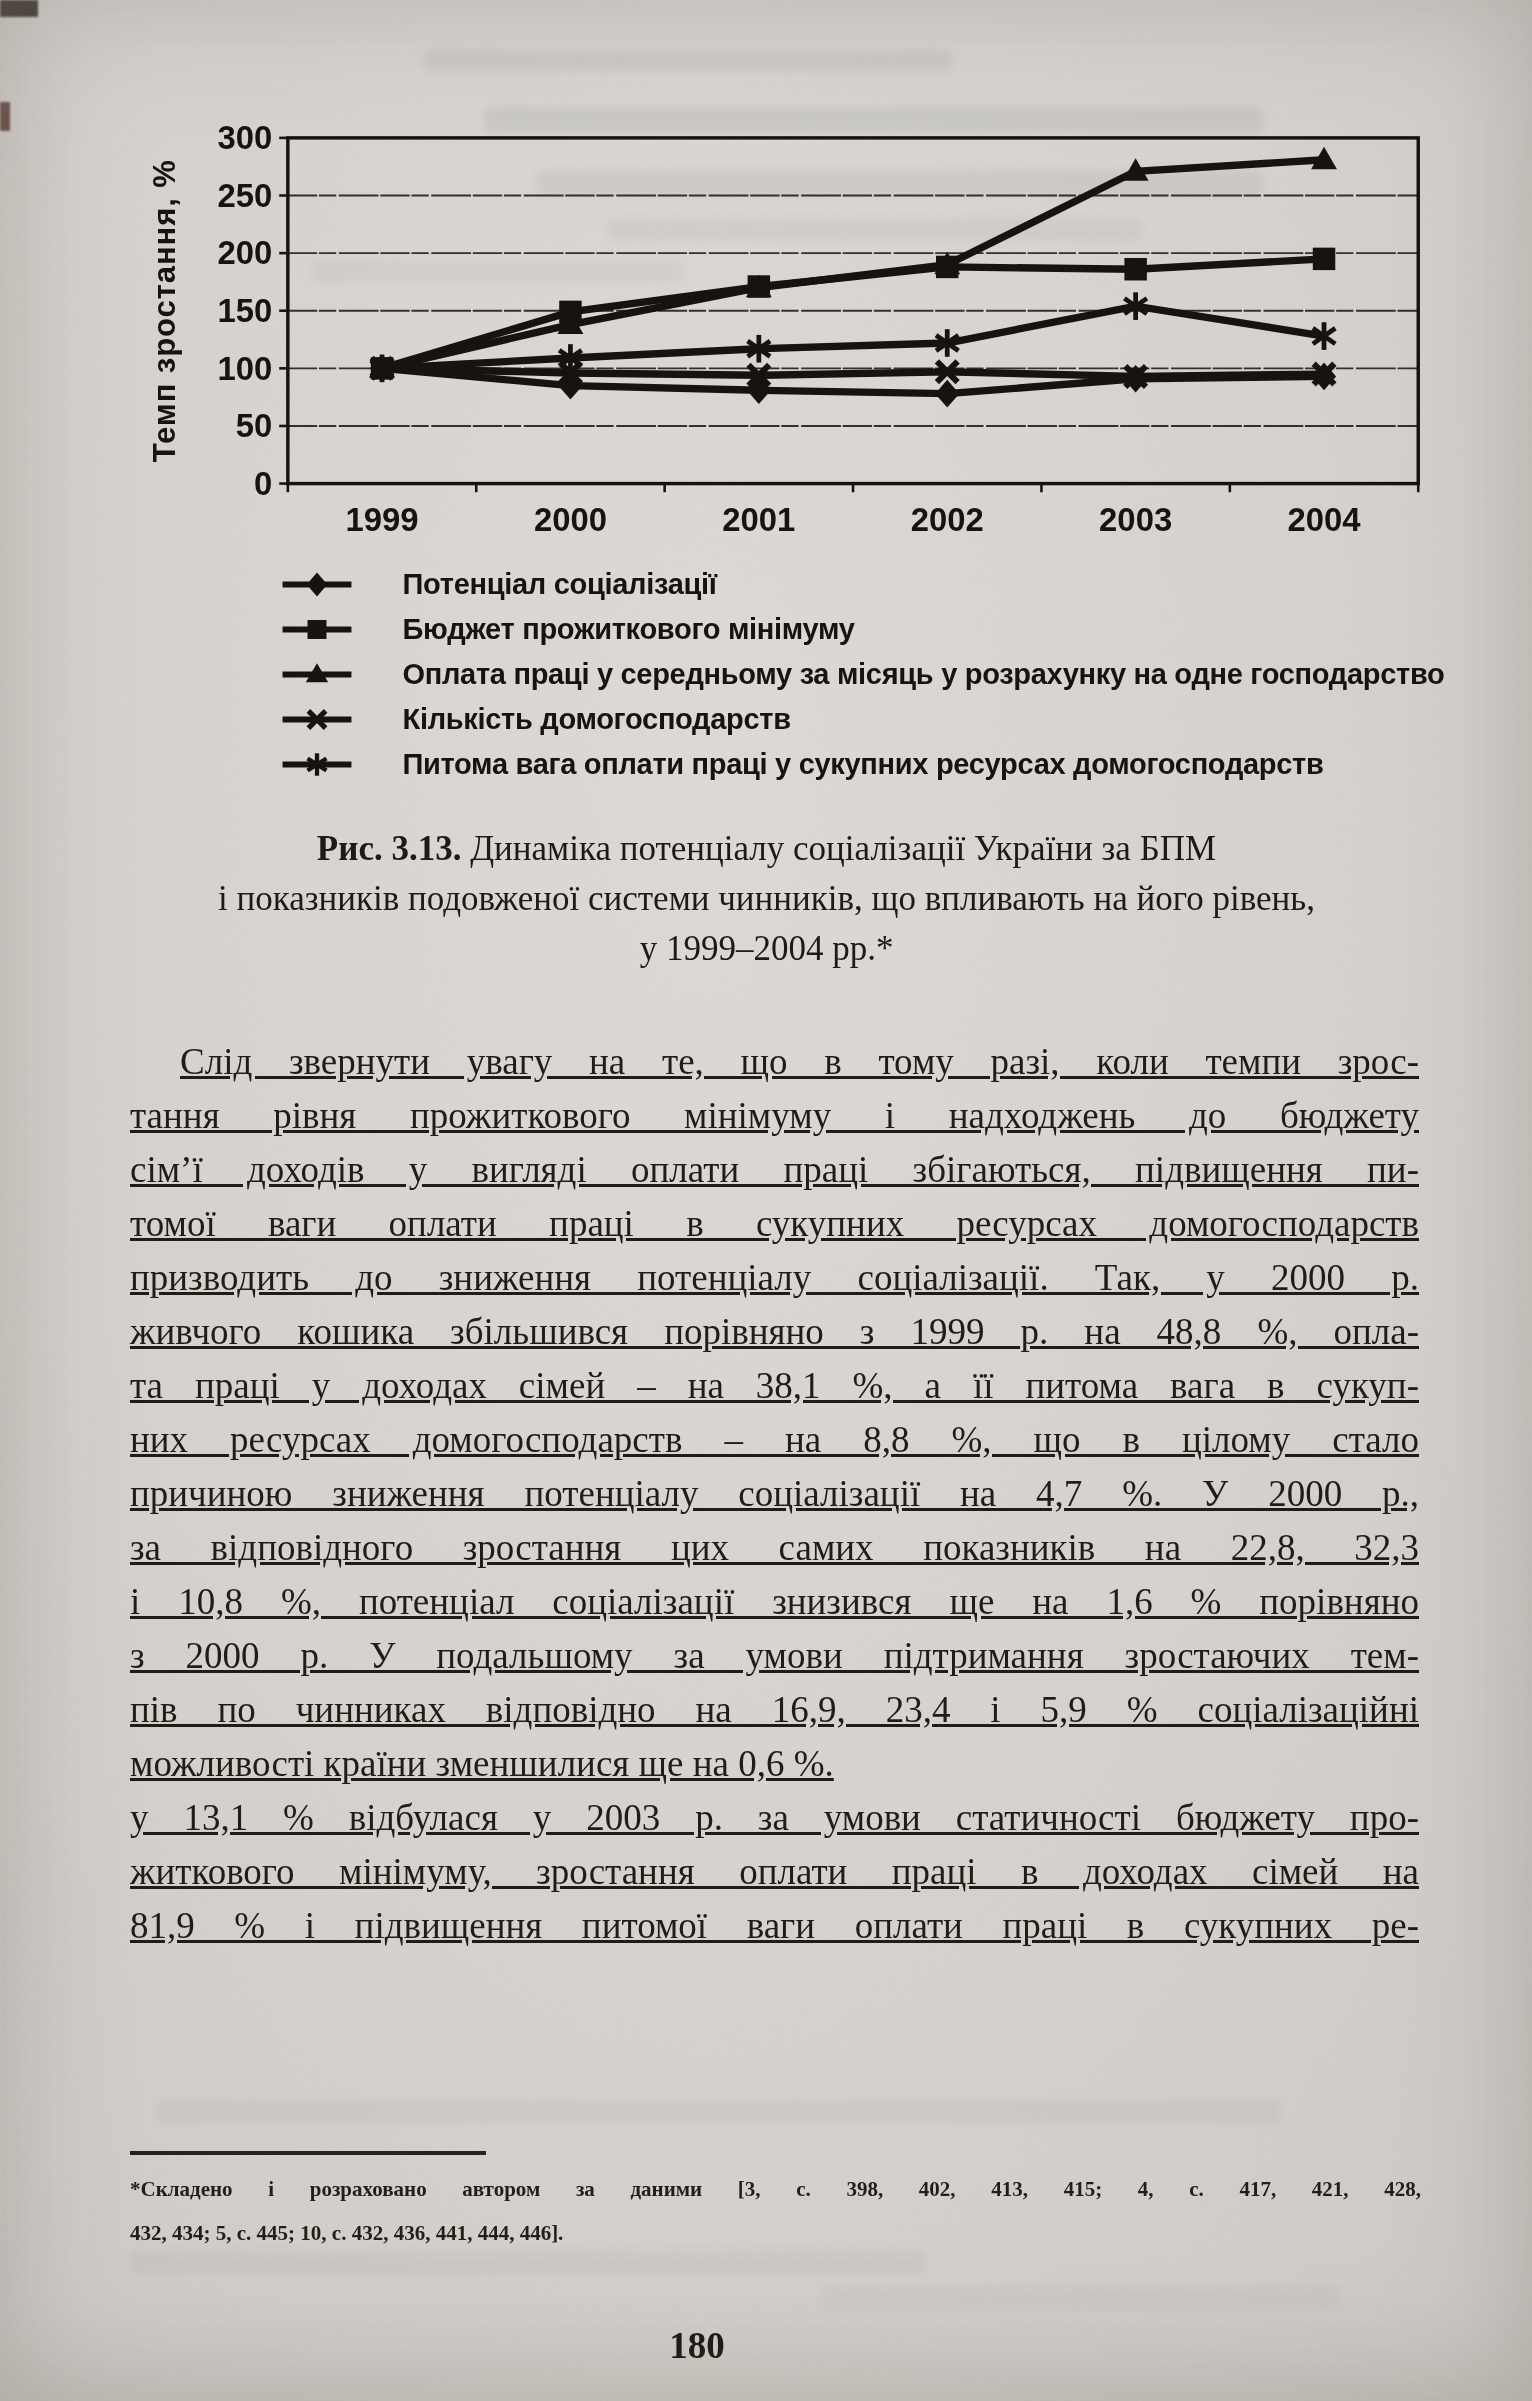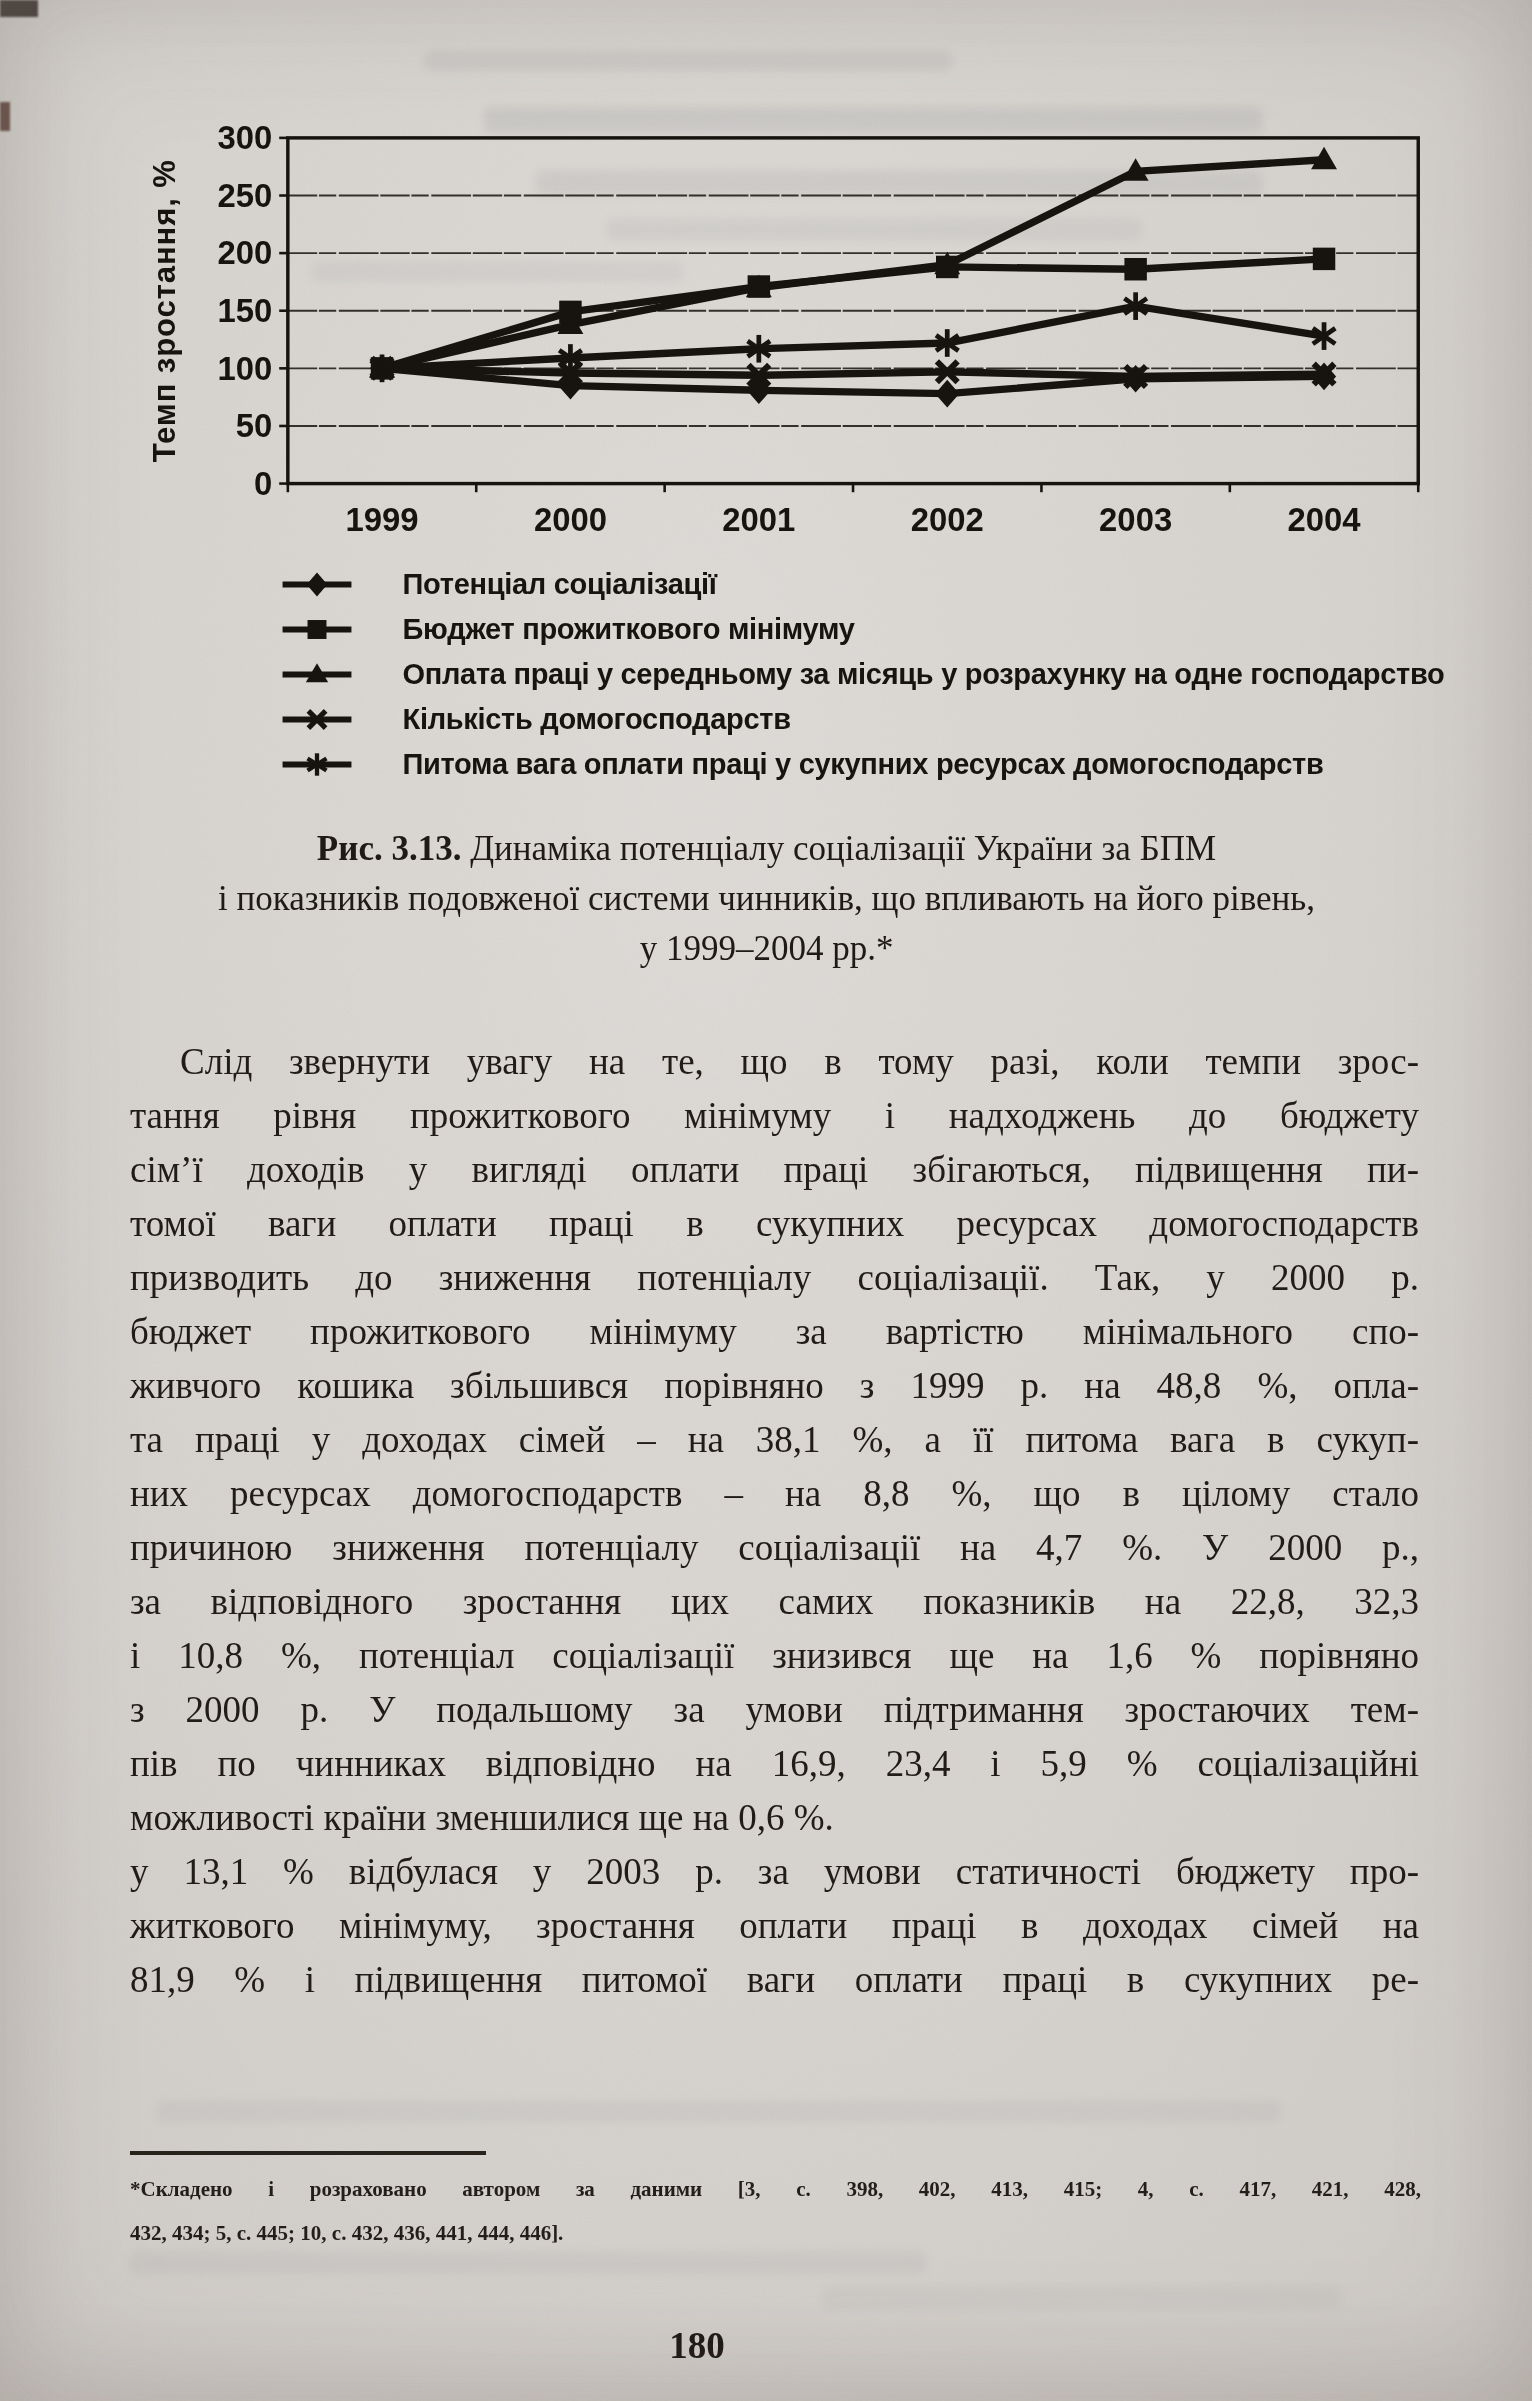--- a/index.html
+++ b/index.html
@@ -34,21 +34,21 @@
     margin-left:3.5px;white-space:nowrap;
   }
 
   
   .caption{position:absolute;left:121px;top:824px;width:1291px;text-align:center;
     font-size:35px;line-height:50px;color:#1f1a15;}
   .caption .fig-label{font-weight:bold;}
 
   
   .bodytext{position:absolute;left:130px;top:1035px;width:1289px;font-size:37px;color:#221c17;}
-  .bline{height:54px;line-height:54px;text-align:justify;text-align-last:justify;white-space:nowrap;}
+  .bline{height:54px;line-height:54px;text-align:justify;text-align-last:justify;white-space:nowrap;text-decoration:underline;}
   .bline.indent{padding-left:50px;}
   .bline.short{text-align-last:left;}
 
   
   .footnote-rule{position:absolute;left:130px;top:2151px;width:356px;height:4.3px;background:#28221d;}
   .footnote{position:absolute;left:130px;top:2167px;width:1291px;font-size:21px;color:#241e18;font-weight:bold;}
   .fline{height:44px;line-height:44px;text-align:justify;text-align-last:justify;white-space:nowrap;}
   .fline.short{text-align-last:left;}
 
   
@@ -223,21 +223,20 @@
     <div>у 1999–2004 рр.*</div>
   </div>
 
   <div class="bodytext">
     <div id="para1">
         <div class="bline indent">Слід звернути увагу на те, що в тому разі, коли темпи зрос-</div>
         <div class="bline">тання рівня прожиткового мінімуму і надходжень до бюджету</div>
         <div class="bline">сім’ї доходів у вигляді оплати праці збігаються, підвищення пи-</div>
         <div class="bline">томої ваги оплати праці в сукупних ресурсах домогосподарств</div>
         <div class="bline">призводить до зниження потенціалу соціалізації. Так, у 2000 р.</div>
-        <div class="bline">бюджет прожиткового мінімуму за вартістю мінімального спо-</div>
         <div class="bline">живчого кошика збільшився порівняно з 1999 р. на 48,8 %, опла-</div>
         <div class="bline">та праці у доходах сімей – на 38,1 %, а її питома вага в сукуп-</div>
         <div class="bline">них ресурсах домогосподарств – на 8,8 %, що в цілому стало</div>
         <div class="bline">причиною зниження потенціалу соціалізації на 4,7 %. У 2000 р.,</div>
         <div class="bline">за відповідного зростання цих самих показників на 22,8, 32,3</div>
         <div class="bline">і 10,8 %, потенціал соціалізації знизився ще на 1,6 % порівняно</div>
         <div class="bline">з 2000 р. У подальшому за умови підтримання зростаючих тем-</div>
         <div class="bline">пів по чинниках відповідно на 16,9, 23,4 і 5,9 % соціалізаційні</div>
         <div class="bline short">можливості країни зменшилися ще на 0,6 %.</div>
       </div>

